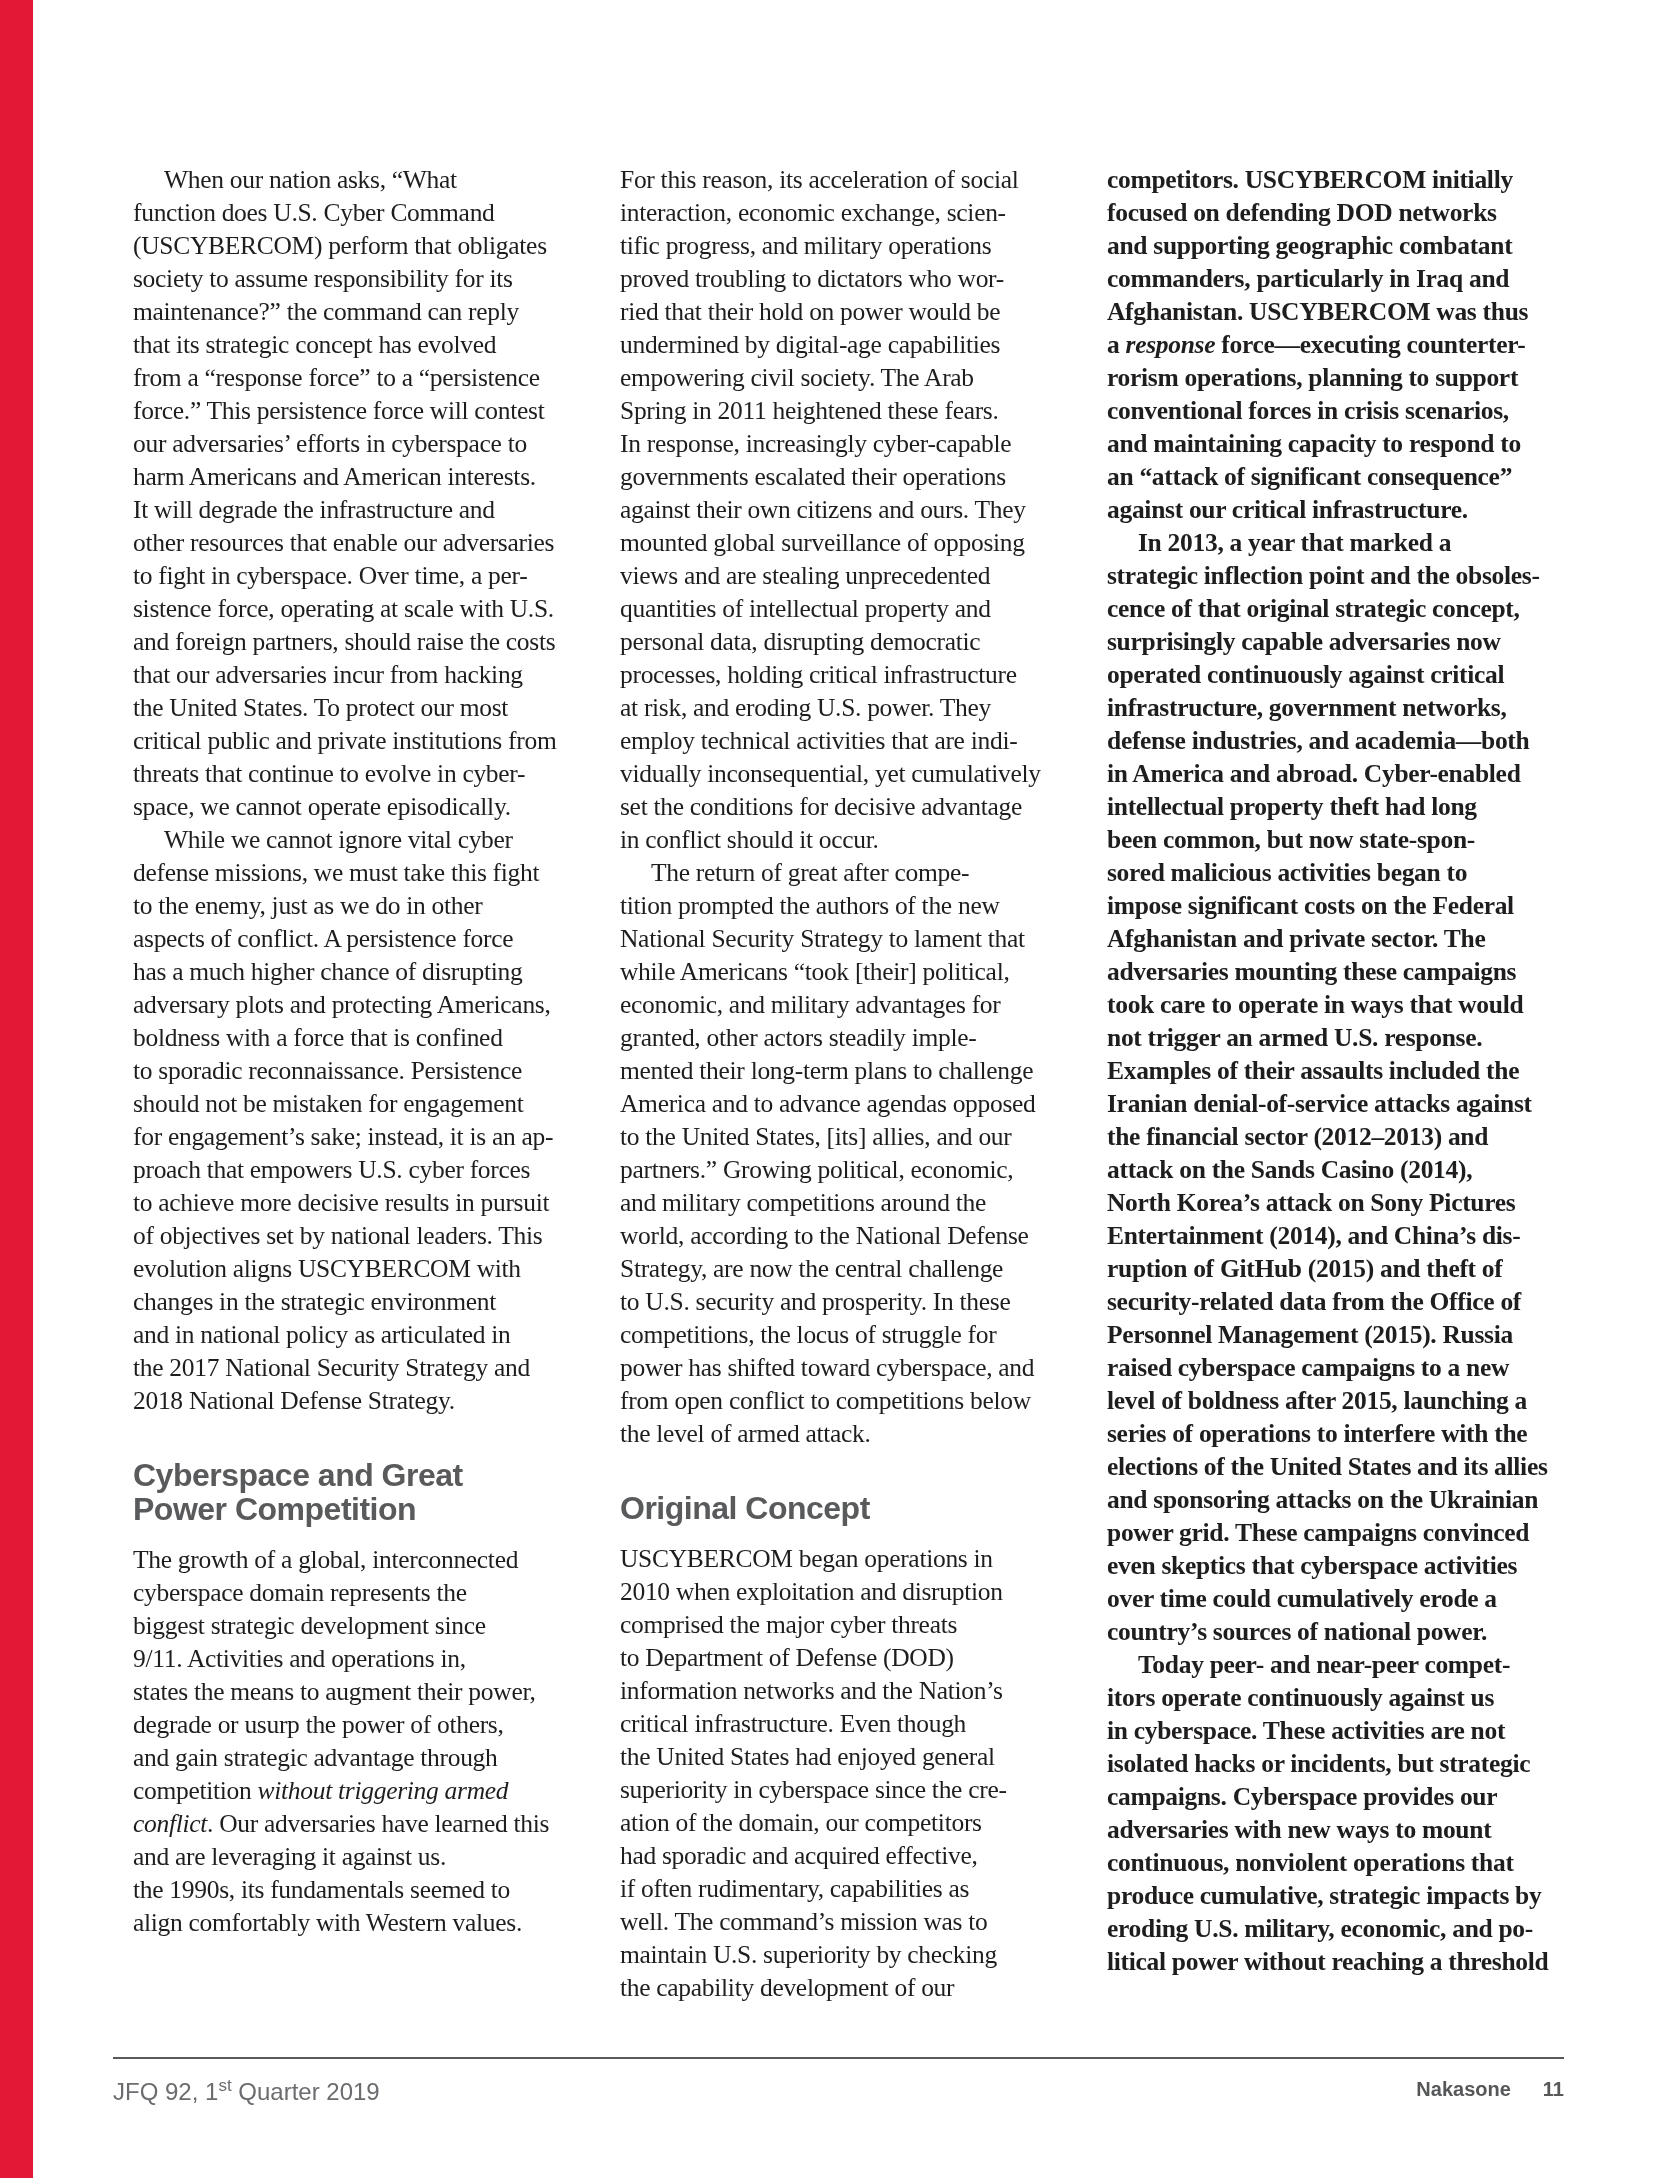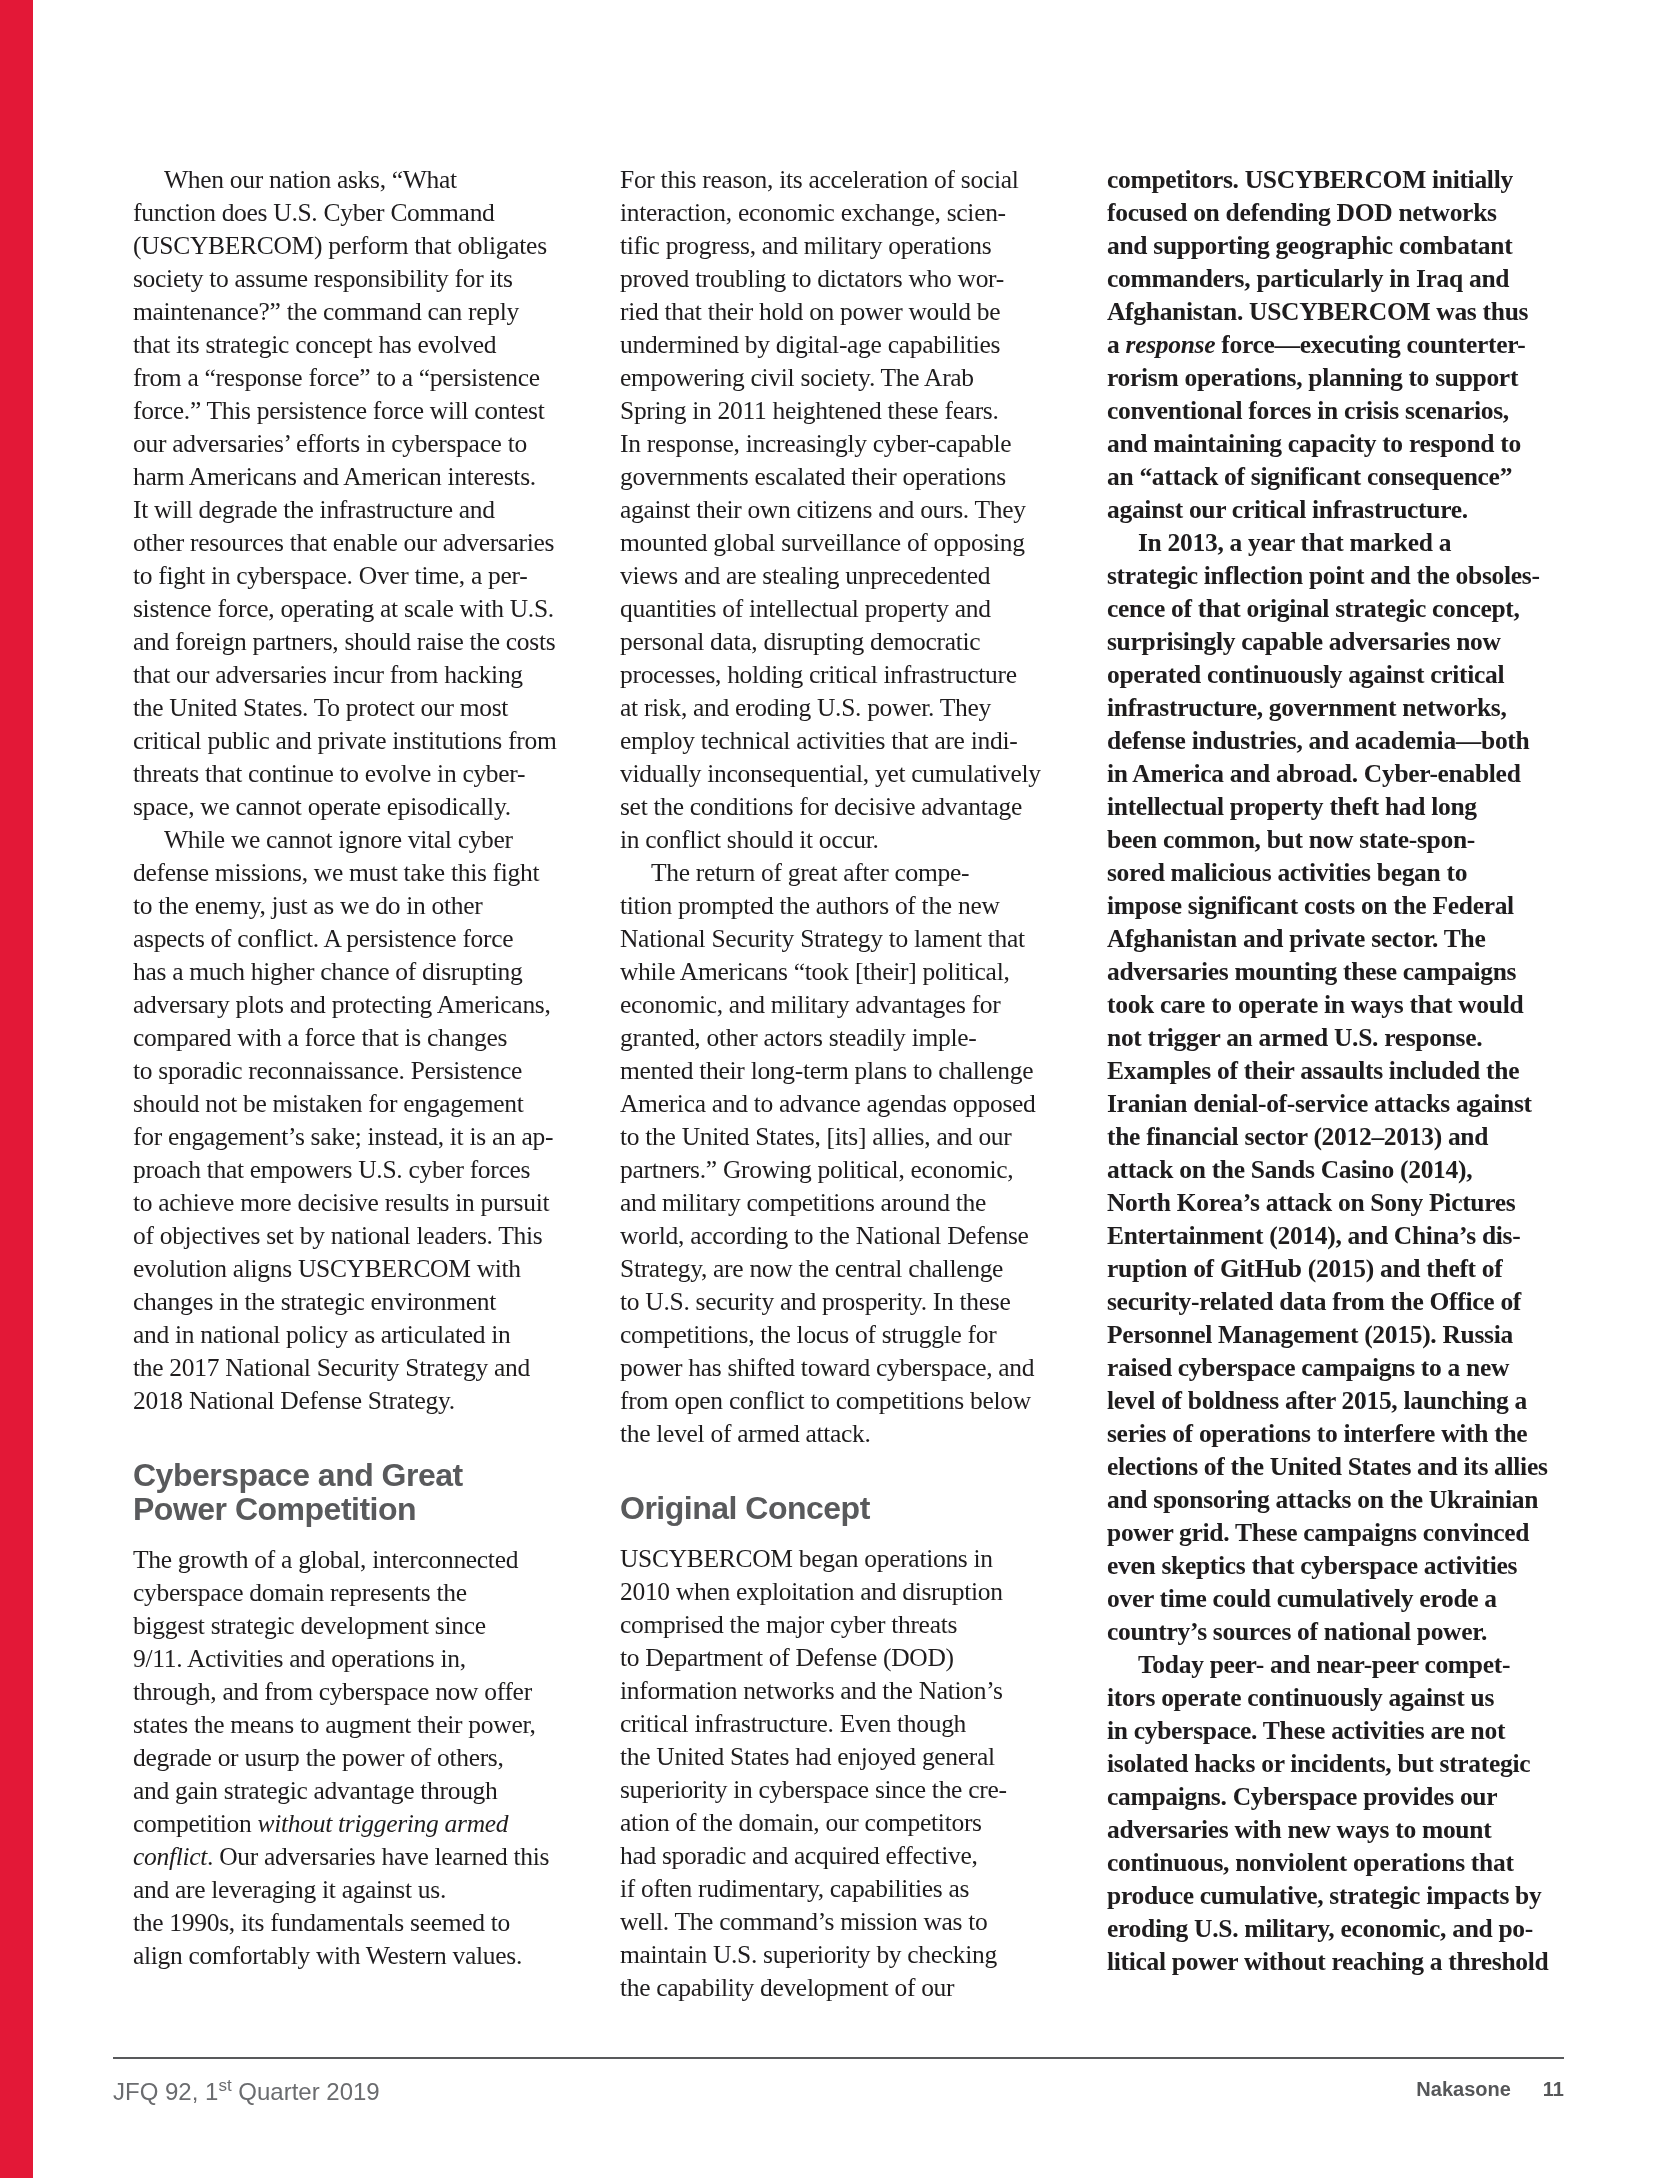--- a/index.html
+++ b/index.html
@@ -65,41 +65,40 @@
     <div class="line"><span>the United States. To protect our most</span></div>
     <div class="line"><span>critical public and private institutions from</span></div>
     <div class="line"><span>threats that continue to evolve in cyber-</span></div>
     <div class="line"><span>space, we cannot operate episodically.</span></div>
     <div class="line indent"><span>While we cannot ignore vital cyber</span></div>
     <div class="line"><span>defense missions, we must take this fight</span></div>
     <div class="line"><span>to the enemy, just as we do in other</span></div>
     <div class="line"><span>aspects of conflict. A persistence force</span></div>
     <div class="line"><span>has a much higher chance of disrupting</span></div>
     <div class="line"><span>adversary plots and protecting Americans,</span></div>
-    <div class="line"><span>compared with a force that is changes</span></div>
+    <div class="line"><span>boldness with a force that is confined</span></div>
     <div class="line"><span>to sporadic reconnaissance. Persistence</span></div>
     <div class="line"><span>should not be mistaken for engagement</span></div>
     <div class="line"><span>for engagement’s sake; instead, it is an ap-</span></div>
     <div class="line"><span>proach that empowers U.S. cyber forces</span></div>
     <div class="line"><span>to achieve more decisive results in pursuit</span></div>
     <div class="line"><span>of objectives set by national leaders. This</span></div>
     <div class="line"><span>evolution aligns USCYBERCOM with</span></div>
     <div class="line"><span>changes in the strategic environment</span></div>
     <div class="line"><span>and in national policy as articulated in</span></div>
     <div class="line"><span>the 2017 National Security Strategy and</span></div>
     <div class="line"><span>2018 National Defense Strategy.</span></div>
     <div class="heading">
       <div>Cyberspace and Great</div>
       <div>Power Competition</div>
     </div>
     <div class="line"><span>The growth of a global, interconnected</span></div>
     <div class="line"><span>cyberspace domain represents the</span></div>
     <div class="line"><span>biggest strategic development since</span></div>
     <div class="line"><span>9/11. Activities and operations in,</span></div>
-    <div class="line"><span>through, and from cyberspace now offer</span></div>
     <div class="line"><span>states the means to augment their power,</span></div>
     <div class="line"><span>degrade or usurp the power of others,</span></div>
     <div class="line"><span>and gain strategic advantage through</span></div>
     <div class="line"><span>competition </span><i>without triggering armed</i><span></span></div>
     <div class="line"><span></span><i>conflict</i><span>. Our adversaries have learned this</span></div>
     <div class="line"><span>and are leveraging it against us.</span></div>
     <div class="line"><span>the 1990s, its fundamentals seemed to</span></div>
     <div class="line"><span>align comfortably with Western values.</span></div>
   </div>
 <div class="col col-2">

